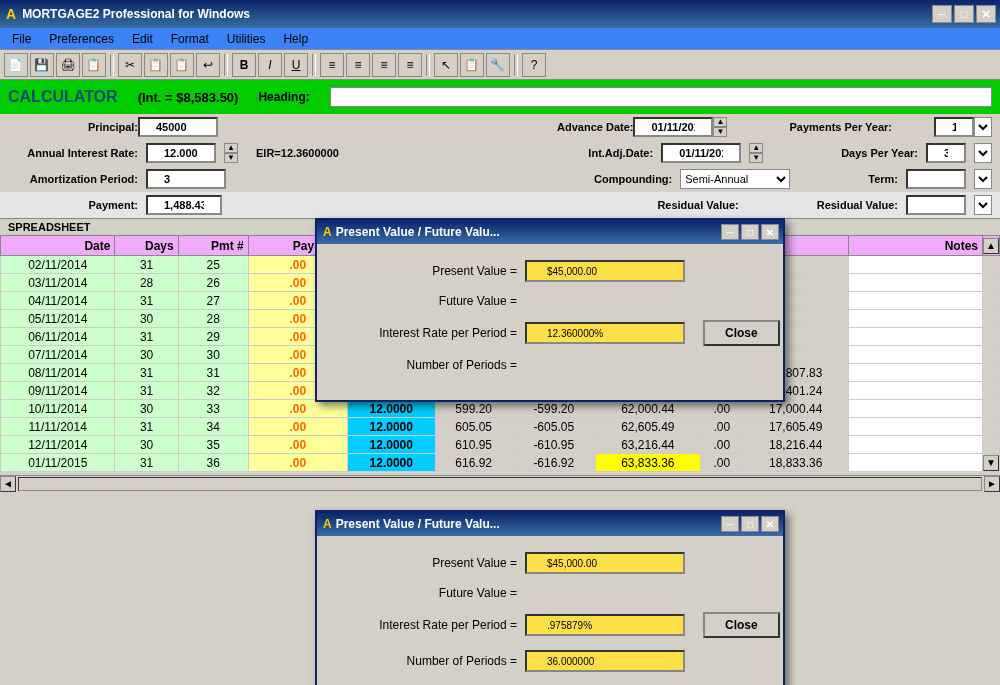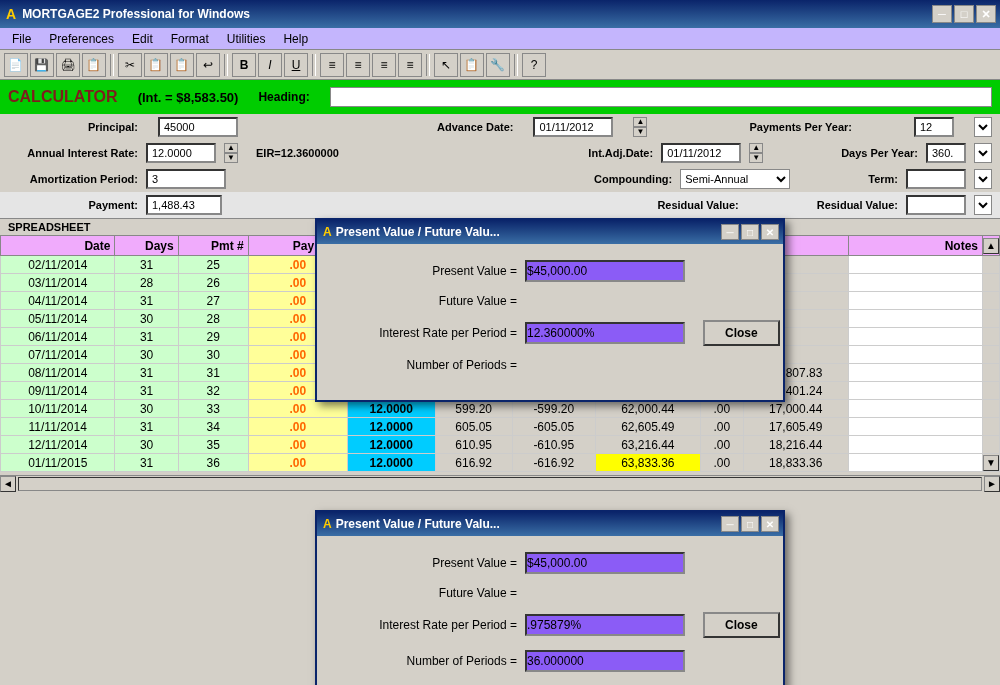--- a/index.html
+++ b/index.html
@@ -25,21 +25,21 @@
       background: #d4d0c8;
       border: 1px solid #888;
       font-size: 11px;
       display: flex; align-items: center; justify-content: center;
       cursor: pointer;
     }
     .title-btn.close-btn { background: #d4d0c8; }
 
     
     .menu-bar {
-      background: #c4b5fd;
+      background: #3b82f6;
       border-bottom: 1px solid #888;
       height: 22px;
       display: flex;
       align-items: center;
       padding: 0 4px;
       gap: 2px;
     }
     .menu-item {
       padding: 2px 8px;
       cursor: pointer;
@@ -68,36 +68,37 @@
 
     
     .calc-header {
       background: #00cc00;
       padding: 4px 8px;
       display: flex;
       align-items: center;
       gap: 20px;
       height: 34px;
     }
-    .calc-title { font-size: 16px; font-weight: bold; color: #7f1d1d; }
+    .calc-title { font-size: 16px; font-weight: bold; color: #0c4a6e; }
     .calc-int { font-size: 13px; font-weight: bold; color: #000; }
     .heading-label { font-size: 12px; font-weight: bold; }
     .heading-input {
       flex: 1;
       height: 20px;
       border: 1px solid #888;
       background: white;
     }
     .form-label { font-weight: bold; text-align: right; min-width: 130px; font-size: 11px; }
     .form-input {
       border: 2px inset #888;
       background: white;
       height: 20px;
-      padding: 0 4px;
+      padding: 0 16px;
       font-size: 11px;
+      font-weight: bold;
     }
     .spin-btn {
       display: flex; flex-direction: column;
       height: 20px;
     }
     .spin-up, .spin-down {
       width: 14px; height: 10px;
       background: #d4d0c8;
       border: 1px solid #888;
       font-size: 8px;
@@ -210,25 +211,25 @@
       margin-bottom: 12px;
       gap: 8px;
     }
     .dialog-label {
       text-align: right;
       min-width: 180px;
       font-size: 12px;
     }
     .dialog-value {
       border: 2px inset #888;
-      background: #8b5cf6;
+      background: #fde047;
       height: 22px;
       min-width: 160px;
-      padding: 0 0;
-      font-size: 12px;
+      padding: 0 20px;
+      font-size: 10px;
       display: flex;
       align-items: center;
     }
     .dialog-close-btn {
       background: #d4d0c8;
       border: 2px outset #888;
       padding: 4px 20px;
       cursor: pointer;
       font-size: 12px;
       font-weight: bold;
@@ -299,21 +300,21 @@
 
 <div class="calc-header">
   <span class="calc-title">CALCULATOR</span>
   <span class="calc-int">(Int. = $8,583.50)</span>
   <span class="heading-label">Heading:</span>
   <input class="heading-input" type="text" style="flex: 1 1 0%;">
 </div>
 
 <div class="main-form">
 
-  <div style="display:flex; background:#d4d0c8; padding: 2px 8px; align-items:center; gap:20px; height:26px;">
+  <div style="display:flex; background:#d4d0c8; padding: 2px 8px; align-items:center; gap:0; height:26px;">
     <span class="form-label">Principal:</span>
     <input class="form-input" type="text" style="width: 80px;" value="45000">
     <span style="flex:1;"></span>
     <span class="right-label">Advance Date:</span>
     <input class="form-input" type="text" value="01/11/2012" style="width: 80px;">
     <div class="spin-btn">
       <div class="spin-up">▲</div>
       <div class="spin-down">▼</div>
     </div>
     <span style="width:30px;"></span>

